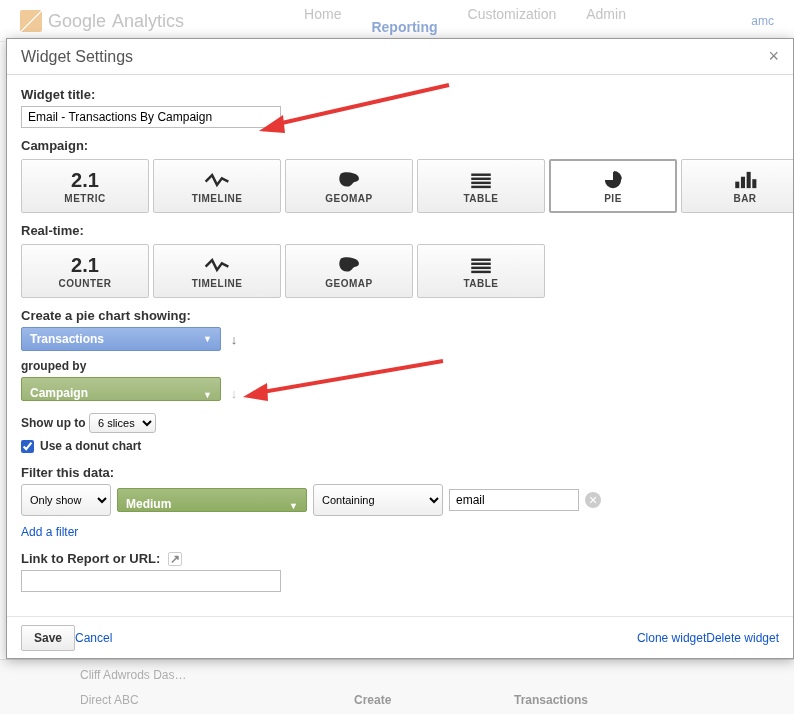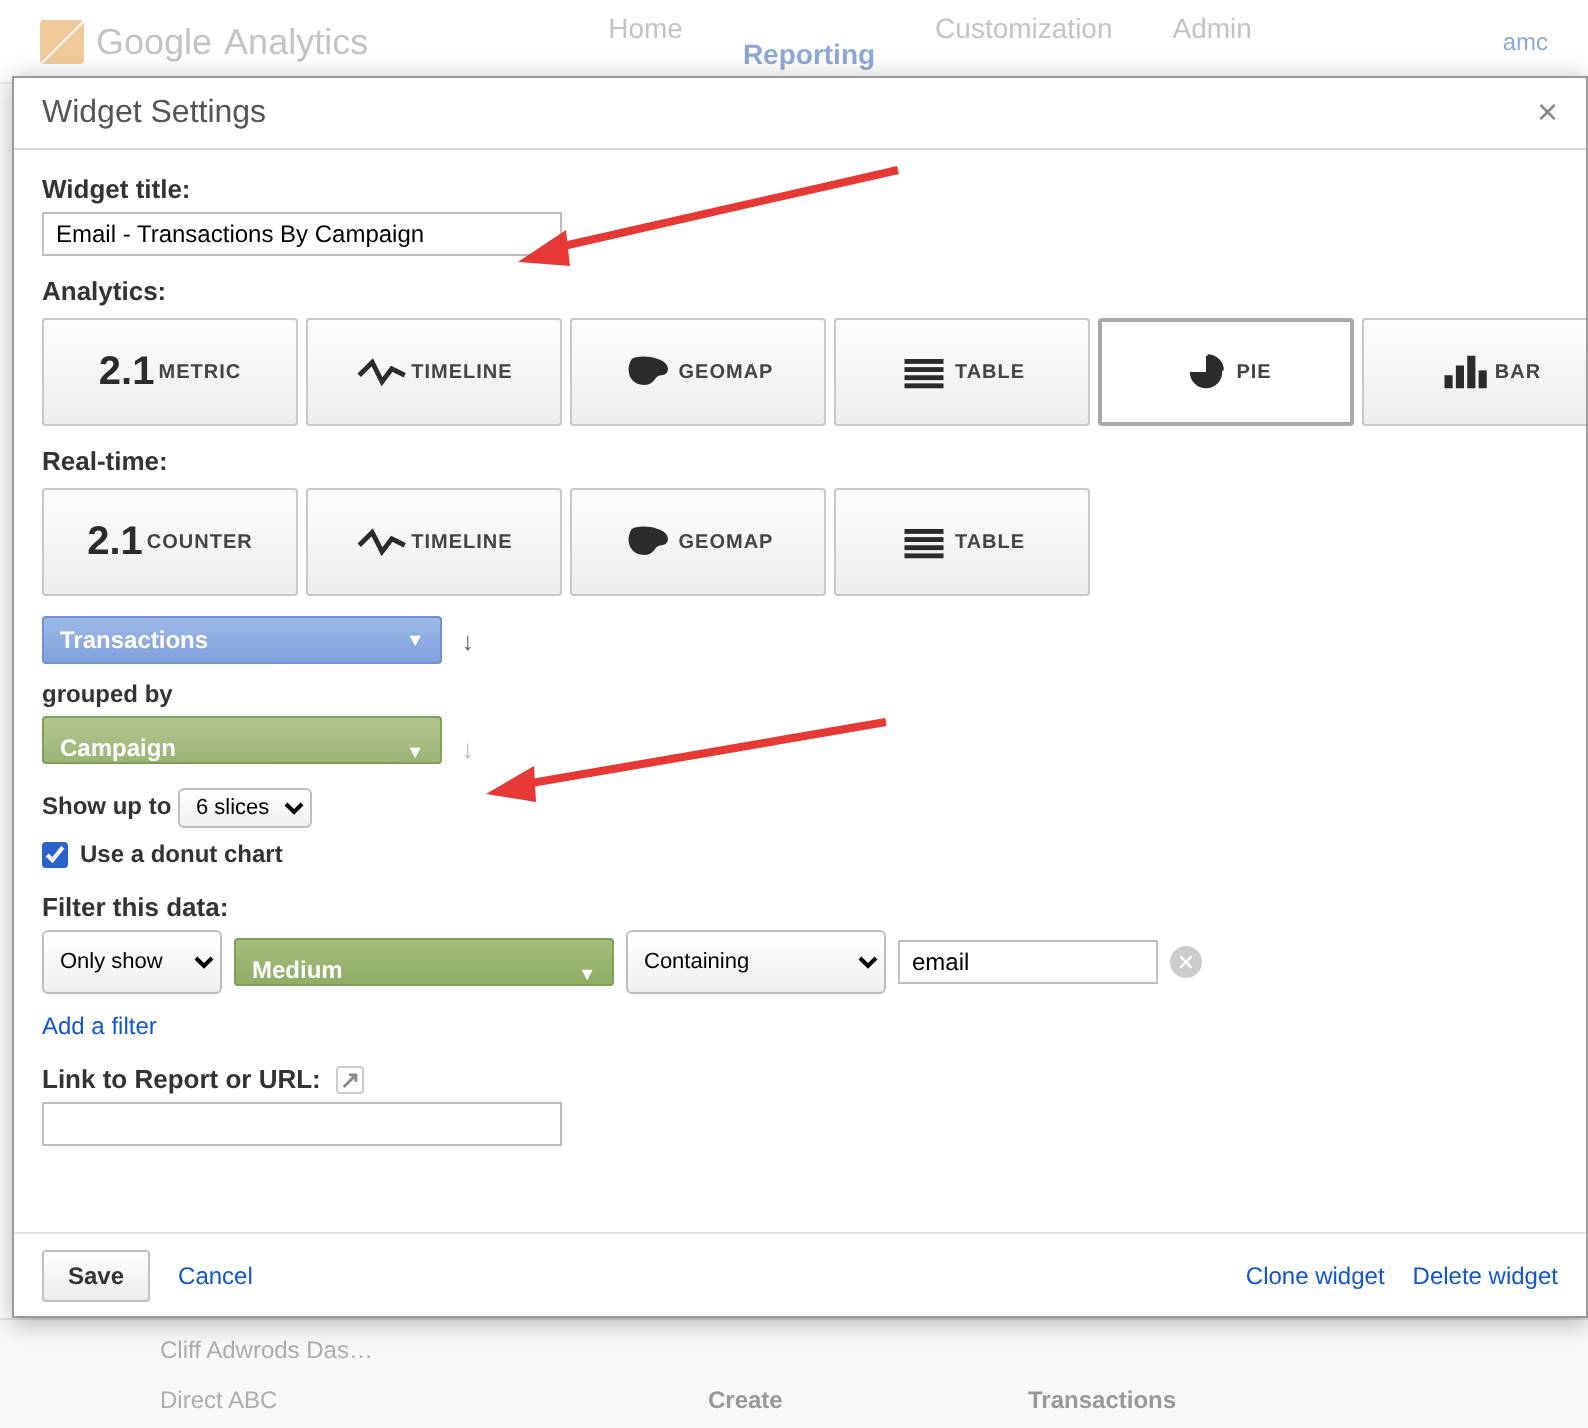--- a/index.html
+++ b/index.html
@@ -16,27 +16,27 @@
 .backdrop-user { margin-left: auto; color: #1155cc; font-size: 12px; }
 .backdrop-bottom { position: absolute; bottom: 0; left: 0; right: 0; height: 55px; background: #f4f4f4; border-top: 1px solid #ccc; opacity: 0.6; padding: 2px 80px; font-size: 12px; color: #777; display:flex; flex-direction:column; justify-content:space-around;}
 .backdrop-bottom .row2 { display:flex; }
 .backdrop-bottom .col { flex:0 0 200px; font-weight:bold; color:#555;}
 
 
 .modal { position: absolute; top: 38px; left: 6px; right: 0; bottom: 55px; background: #fff; border: 1px solid #9a9a9a; box-shadow: 0 2px 12px rgba(0,0,0,0.3); display: flex; flex-direction: column; }
 .modal-header { height: 36px; border-bottom: 1px solid #d9d9d9; display: flex; align-items: center; padding: 16px 14px; font-size: 16px; color: #555; }
 .modal-header .close { margin-left: auto; font-size: 18px; color: #888; cursor: pointer; }
 .modal-body { flex: 1; padding: 12px 14px; overflow: auto; position: relative; }
-.modal-footer { height: 42px; border-top: 1px solid #e5e5e5; display: flex; align-items: center; padding: 0 14px; gap: 14px; }
+.modal-footer { height: 42px; border-top: 1px solid #e5e5e5; display: flex; align-items: center; padding: 0 14px; }
 
 label.section { font-weight: bold; font-size: 13px; color: #333; display: block; margin-bottom: 4px; }
 .text-input { border: 1px solid #bdbdbd; height: 22px; padding: 2px 6px; font-size: 12px; width: 260px; background: #fff; }
 
 .tile-row { display: flex; gap: 4px; margin: 6px 0 10px 0; }
-.tile { flex: 0 0 128px; height: 54px; border: 1px solid #c8c8c8; border-radius: 2px; background: linear-gradient(#fdfdfd,#ededed); display: flex; flex-direction: row; align-items: center; justify-content: center; gap: 2px; cursor: pointer; }
+.tile { flex: 0 0 128px; height: 54px; border: 1px solid #c8c8c8; border-radius: 2px; background: linear-gradient(#fdfdfd,#ededed); display: flex; flex-direction: column; align-items: center; justify-content: center; gap: 2px; cursor: pointer; }
 .tile.selected { background: #fff; border: 2px solid #a8a8a8; box-shadow: inset 0 0 0 1px #fff; }
 .tile .tlabel { font-size: 10px; letter-spacing: 0.5px; font-weight: bold; color: #444; }
 .tile .ticon { font-size: 20px; color: #2b2b2b; height: 22px; display:flex; align-items:center; justify-content:center; }
 .tile .ticon svg { width: 26px; height: 22px; fill: #2b2b2b; }
 .tile .txt { font-size: 20px; font-weight: bold; color: #2b2b2b; line-height: 1; }
 
 .dd { display: inline-flex; align-items: center; border: 1px solid; border-radius: 2px; height: 24px; padding: 0 8px; font-size: 12px; font-weight: bold; color: #fff; cursor: pointer; position: relative; min-width: 200px; }
 .dd .caret { margin-left: auto; font-size: 9px; padding-left: 8px; }
 .dd.blue { background: linear-gradient(#9db9e8,#7fa1dc); border-color: #6f91cc; }
 .dd.green { background: linear-gradient(#a4bd7e,#8fad63); border-color: #7f9d53; align-items: flex-end; }
@@ -111,21 +111,21 @@
 
     
     <div class="arrow" style="left:252px; top:2px;">
       <svg width="200" height="60">
           <line x1="14" y1="48" x2="190" y2="8"></line>
           <polygon points="0,54 24,38 26,56"></polygon>
         </svg>
     </div>
 
     <div class="spacer"></div>
-    <label class="section">Analytics:</label>
+    <label class="section">Campaign:</label>
     <div class="tile-row" id="std-row">
         <div class="tile">
           <div class="ticon">
             <span class="txt">2.1</span>
           </div>
           <div class="tlabel">METRIC</div>
         </div>
         <div class="tile">
           <div class="ticon">
             <svg viewBox="0 0 32 24">
@@ -206,20 +206,21 @@
               <rect x="4" y="9" width="24" height="3"></rect>
               <rect x="4" y="14" width="24" height="3"></rect>
               <rect x="4" y="19" width="24" height="3"></rect>
             </svg>
           </div>
           <div class="tlabel">TABLE</div>
         </div>
       </div>
 
     <div class="mt8"></div>
+    <label class="section">Create a pie chart showing:</label>
     <div class="mt4">
       <span class="dd blue">
         <span>Transactions</span>
         <span class="caret">▼</span>
       </span>
       <span class="sort-arrow">↓</span>
     </div>
 
     
     <div class="arrow" style="left:236px; top:278px;">

